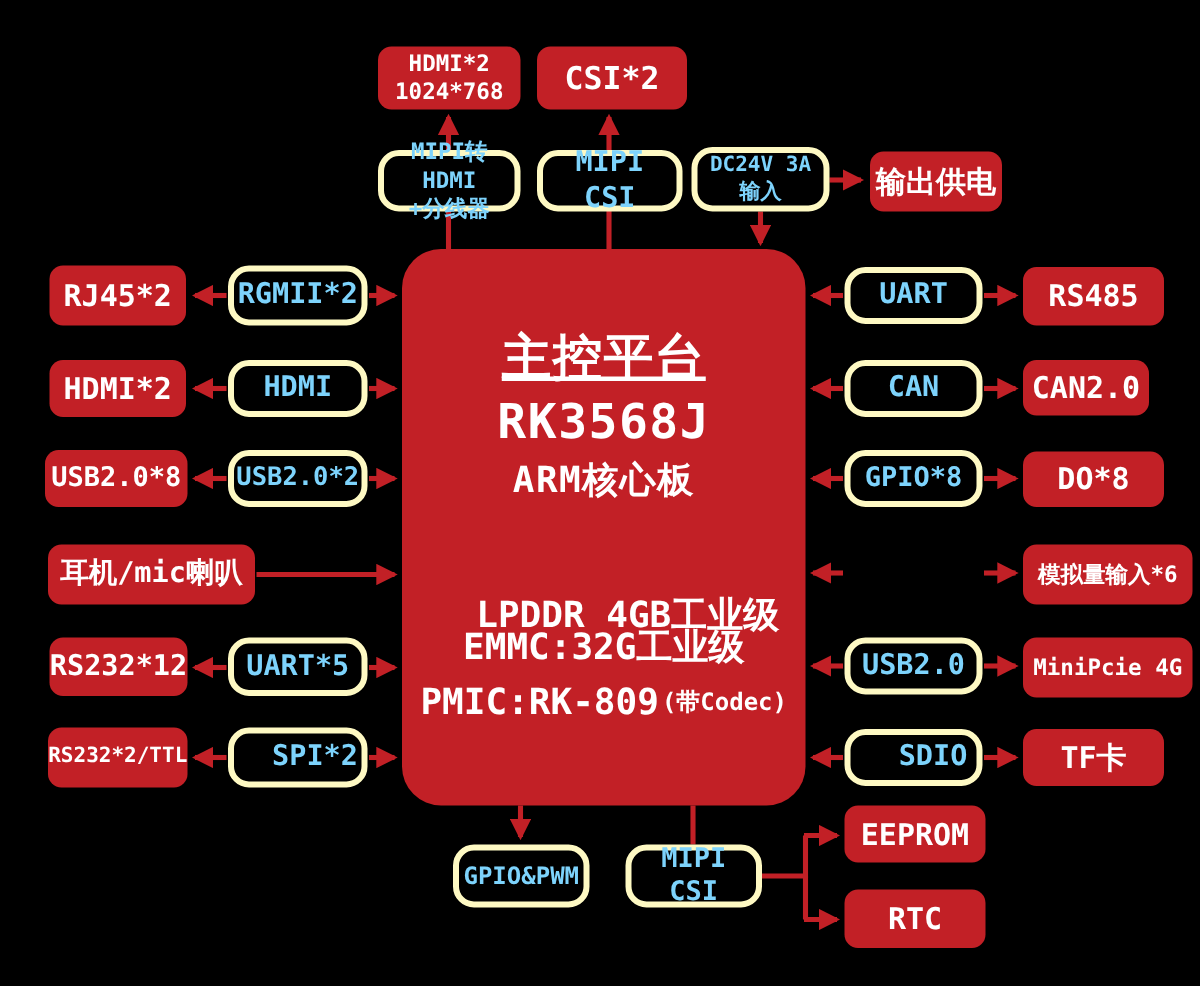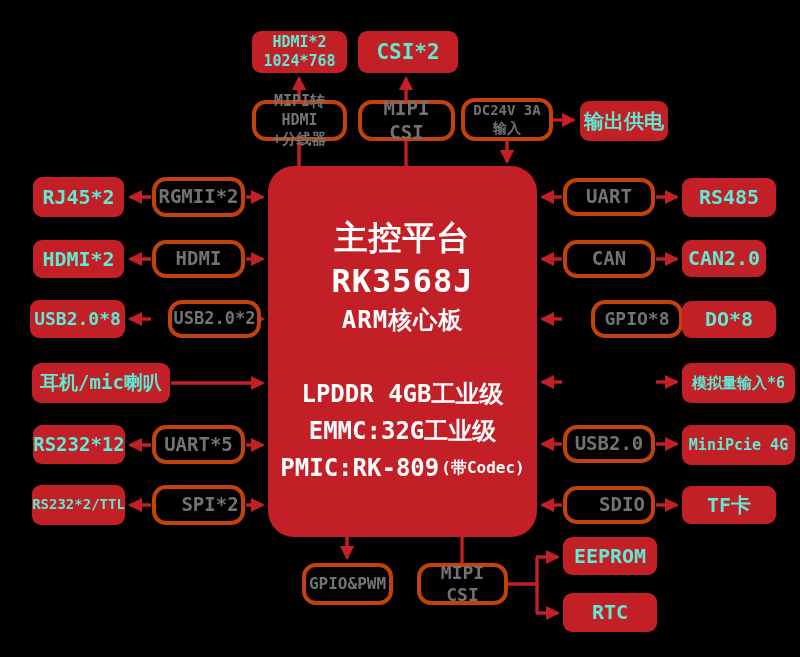--- a/index.html
+++ b/index.html
@@ -4,22 +4,22 @@
 <style>
   html,body{margin:0;padding:0;background:#000;}
   .stage{
     position:relative;width:800px;height:657px;background:#000;overflow:hidden;
     font-family:"DejaVu Sans Mono","DejaVu Sans",monospace;font-weight:bold;
   }
   .box{
     position:absolute;display:flex;align-items:center;justify-content:center;
     text-align:center;box-sizing:border-box;white-space:pre-line;line-height:1.25;
   }
-  .solid{background:#C22026;color:#5eead4;border-radius:9px;}
-  .outline{background:#000000;border:4px solid #c2410c;color:#737373;border-radius:14px;}
+  .solid{background:#C22026;color:#ffffff;border-radius:9px;}
+  .outline{background:#000000;border:4px solid #fef9c3;color:#7dd3fc;border-radius:14px;}
   .main-board{
     position:absolute;background:#C22026;border-radius:26px;color:#FFFFFF;
   }
   .mb-line{position:absolute;width:269px;text-align:center;color:#FFFFFF;letter-spacing:1px;}
   .pmic-wrap{display:flex;align-items:center;justify-content:center;}
   .pmic-suffix{font-size:16px;margin-left:2px;}
   svg.wires{position:absolute;left:0;top:0;pointer-events:none;}
 </style>
 </head>
 <body>
@@ -81,47 +81,47 @@
 1024*768</div>
   <div class="box solid" style="left:358px;top:31px;width:100px;height:42px;font-size:21px;">CSI*2</div>
   <div class="box outline" style="left:252px;top:100px;width:95px;height:41px;font-size:15px;">MIPI转HDMI
 +分线器</div>
   <div class="box outline" style="left:358px;top:100px;width:97px;height:41px;font-size:19px;">MIPI CSI</div>
   <div class="box outline" style="left:461px;top:98px;width:92px;height:43px;font-size:14px;">DC24V 3A
 输入</div>
   <div class="box solid" style="left:580px;top:101px;width:88px;height:40px;font-size:20px;">输出供电</div>
 
   <div class="main-board" style="left:268px;top:166px;width:269px;height:371px;">
-    <div class="mb-line" style="top:50px;font-size:33px;">主控平台</div>
+    <div class="mb-line" style="top:50px;font-size:33px;text-decoration:underline;">主控平台</div>
     <div class="mb-line" style="top:96px;font-size:32px;">RK3568J</div>
     <div class="mb-line" style="top:138px;font-size:24px;">ARM核心板</div>
-    <div class="mb-line" style="top:212px;font-size:24px;letter-spacing:0;">LPDDR 4GB工业级</div>
+    <div class="mb-line" style="top:228px;font-size:24px;letter-spacing:0;padding-left:16px;">LPDDR 4GB工业级</div>
     <div class="mb-line" style="top:249px;font-size:24px;letter-spacing:0;">EMMC:32G工业级</div>
     <div class="mb-line pmic-wrap" style="top:288px;font-size:24px;letter-spacing:0;">
       <span>PMIC:RK-809</span>
       <span class="pmic-suffix">(带Codec)</span>
     </div>
   </div>
 
   <div class="box solid" style="left:33px;top:177px;width:91px;height:40px;font-size:20px;">RJ45*2</div>
   <div class="box solid" style="left:33px;top:240px;width:91px;height:38px;font-size:20px;">HDMI*2</div>
   <div class="box solid" style="left:30px;top:300px;width:95px;height:38px;font-size:18px;">USB2.0*8</div>
   <div class="box solid" style="left:32px;top:363px;width:138px;height:40px;font-size:19px;">耳机/mic喇叭</div>
   <div class="box solid" style="left:33px;top:425px;width:92px;height:39px;font-size:19px;">RS232*12</div>
   <div class="box solid" style="left:32px;top:485px;width:93px;height:40px;font-size:14px;">RS232*2/TTL</div>
 
   <div class="box outline" style="left:152px;top:177px;width:93px;height:40px;font-size:19px;">RGMII*2</div>
   <div class="box outline" style="left:152px;top:240px;width:93px;height:38px;font-size:19px;">HDMI</div>
-  <div class="box outline" style="left:152px;top:300px;width:93px;height:38px;font-size:17px;margin-left:16px;">USB2.0*2</div>
+  <div class="box outline" style="left:152px;top:300px;width:93px;height:38px;font-size:17px;">USB2.0*2</div>
   <div class="box outline" style="left:152px;top:425px;width:93px;height:39px;font-size:19px;">UART*5</div>
   <div class="box outline" style="left:152px;top:485px;width:93px;height:40px;font-size:19px;padding-left:23px;">SPI*2</div>
 
   <div class="box outline" style="left:563px;top:178px;width:92px;height:38px;font-size:19px;text-align:right;">UART</div>
   <div class="box outline" style="left:563px;top:240px;width:92px;height:38px;font-size:19px;">CAN</div>
-  <div class="box outline" style="left:563px;top:300px;width:92px;height:38px;font-size:18px;margin-left:28px;">GPIO*8</div>
+  <div class="box outline" style="left:563px;top:300px;width:92px;height:38px;font-size:18px;">GPIO*8</div>
   <div class="box outline" style="left:563px;top:425px;width:92px;height:38px;font-size:19px;">USB2.0</div>
   <div class="box outline" style="left:563px;top:486px;width:92px;height:38px;font-size:19px;padding-left:26px;">SDIO</div>
 
   <div class="box solid" style="left:682px;top:178px;width:94px;height:39px;font-size:20px;">RS485</div>
   <div class="box solid" style="left:682px;top:240px;width:84px;height:37px;font-size:20px;">CAN2.0</div>
   <div class="box solid" style="left:682px;top:301px;width:94px;height:37px;font-size:20px;">DO*8</div>
   <div class="box solid" style="left:682px;top:363px;width:113px;height:40px;font-size:15px;">模拟量输入*6</div>
   <div class="box solid" style="left:682px;top:425px;width:113px;height:40px;font-size:15px;">MiniPcie 4G</div>
   <div class="box solid" style="left:682px;top:486px;width:94px;height:38px;font-size:20px;">TF卡</div>
 

